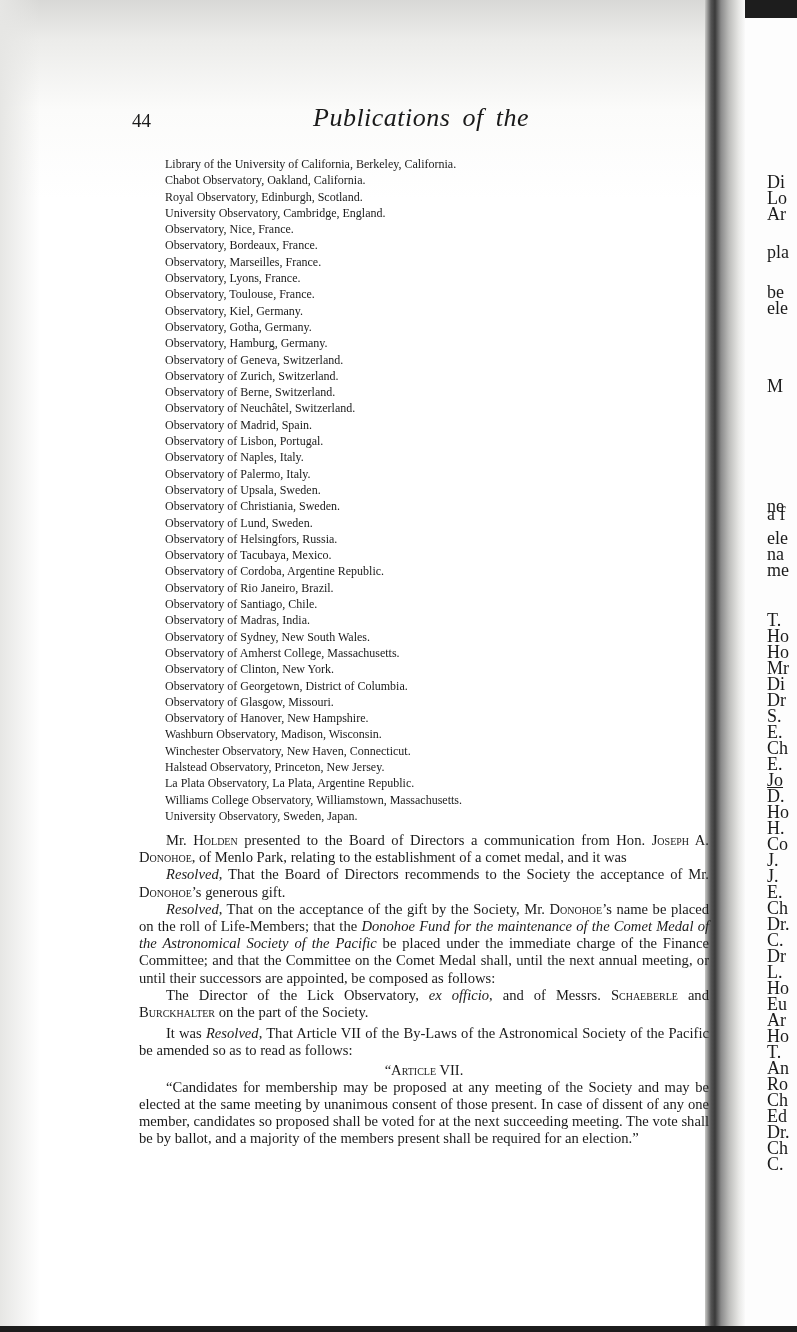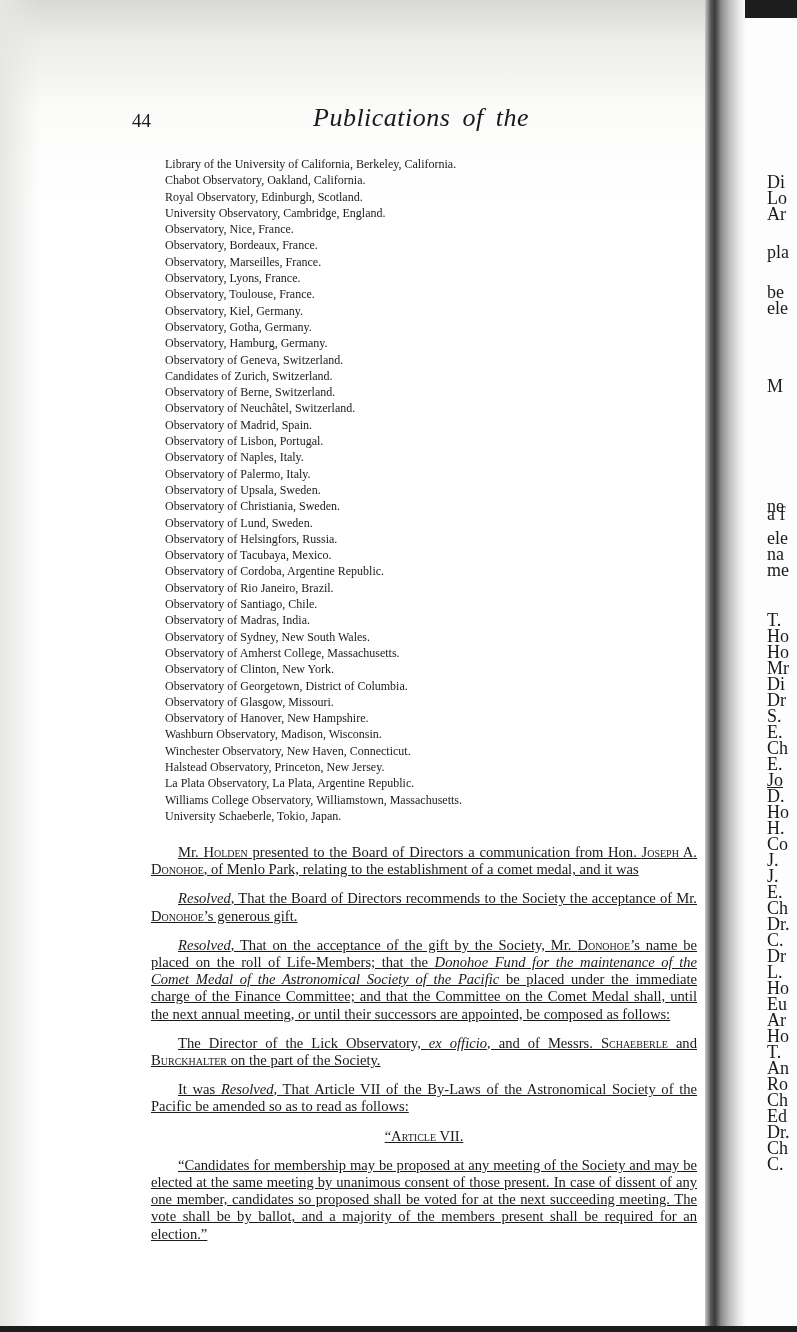--- a/index.html
+++ b/index.html
@@ -46,21 +46,21 @@
   .obs-list {
     position: absolute; left: 165px; top: 156px; width: 520px;
     margin: 0; padding: 0; list-style: none;
     font-size: 12px; line-height: 16.3px;
   }
   .obs-list li { white-space: nowrap; }
   .body-text {
     position: absolute; left: 139px; top: 832px; width: 570px;
     font-size: 14.6px; line-height: 17.2px; text-align: justify;
   }
-  .body-text p { margin: 12px; text-indent: 27px; text-decoration: underline; }
+  .body-text p { margin: 0; text-indent: 27px; }
   .body-text p.gap-top { margin-top: 4px; }
   .body-text .sc { font-variant: small-caps; }
   .body-text i { font-style: italic; }
   .body-text .center {
     text-align: center; text-indent: 0; margin-top: 2px;
   }
   .frag {
     position: absolute; left: 22px; font-size: 18px; white-space: nowrap;
     font-family: "Liberation Serif", serif;
   }
@@ -85,21 +85,21 @@
     <li>University Observatory, Cambridge, England.</li>
     <li>Observatory, Nice, France.</li>
     <li>Observatory, Bordeaux, France.</li>
     <li>Observatory, Marseilles, France.</li>
     <li>Observatory, Lyons, France.</li>
     <li>Observatory, Toulouse, France.</li>
     <li>Observatory, Kiel, Germany.</li>
     <li>Observatory, Gotha, Germany.</li>
     <li>Observatory, Hamburg, Germany.</li>
     <li>Observatory of Geneva, Switzerland.</li>
-    <li>Candidates of Zurich, Switzerland.</li>
+    <li>Observatory of Zurich, Switzerland.</li>
     <li>Observatory of Berne, Switzerland.</li>
     <li>Observatory of Neuchâtel, Switzerland.</li>
     <li>Observatory of Madrid, Spain.</li>
     <li>Observatory of Lisbon, Portugal.</li>
     <li>Observatory of Naples, Italy.</li>
     <li>Observatory of Palermo, Italy.</li>
     <li>Observatory of Upsala, Sweden.</li>
     <li>Observatory of Christiania, Sweden.</li>
     <li>Observatory of Lund, Sweden.</li>
     <li>Observatory of Helsingfors, Russia.</li>
@@ -112,21 +112,21 @@
     <li>Observatory of Amherst College, Massachusetts.</li>
     <li>Observatory of Clinton, New York.</li>
     <li>Observatory of Georgetown, District of Columbia.</li>
     <li>Observatory of Glasgow, Missouri.</li>
     <li>Observatory of Hanover, New Hampshire.</li>
     <li>Washburn Observatory, Madison, Wisconsin.</li>
     <li>Winchester Observatory, New Haven, Connecticut.</li>
     <li>Halstead Observatory, Princeton, New Jersey.</li>
     <li>La Plata Observatory, La Plata, Argentine Republic.</li>
     <li>Williams College Observatory, Williamstown, Massachusetts.</li>
-    <li>University Schaeberle, Tokio, Japan.</li>
+    <li>University Observatory, Sweden, Japan.</li>
   </ul>
 
 <div class="body-text">
   <p><span>Mr. </span><span class="sc">Holden</span><span> presented to the Board of Directors a communication from Hon. </span><span class="sc">Joseph A. Donohoe</span><span>, of Menlo Park, relating to the establishment of a comet medal, and it was</span></p>
   <p><i>Resolved</i><span>, That the Board of Directors recommends to the Society the acceptance of Mr. </span><span class="sc">Donohoe</span><span>’s generous gift.</span></p>
   <p><i>Resolved</i><span>, That on the acceptance of the gift by the Society, Mr. </span><span class="sc">Donohoe</span><span>’s name be placed on the roll of Life-Members; that the </span><i>Donohoe Fund for the maintenance of the Comet Medal of the Astronomical Society of the Pacific</i><span> be placed under the immediate charge of the Finance Committee; and that the Committee on the Comet Medal shall, until the next annual meeting, or until their successors are appointed, be composed as follows:</span></p>
   <p><span>The Director of the Lick Observatory, </span><i>ex officio</i><span>, and of Messrs. </span><span class="sc">Schaeberle</span><span> and </span><span class="sc">Burckhalter</span><span> on the part of the Society.</span></p>
   <p class="gap-top"><span>It was </span><i>Resolved</i><span>, That Article VII of the By-Laws of the Astronomical Society of the Pacific be amended so as to read as follows:</span></p>
   <p class="center sc">“Article VII.</p>
   <p>“Candidates for membership may be proposed at any meeting of the Society and may be elected at the same meeting by unanimous consent of those present. In case of dissent of any one member, candidates so proposed shall be voted for at the next succeeding meeting. The vote shall be by ballot, and a majority of the members present shall be required for an election.”</p>

